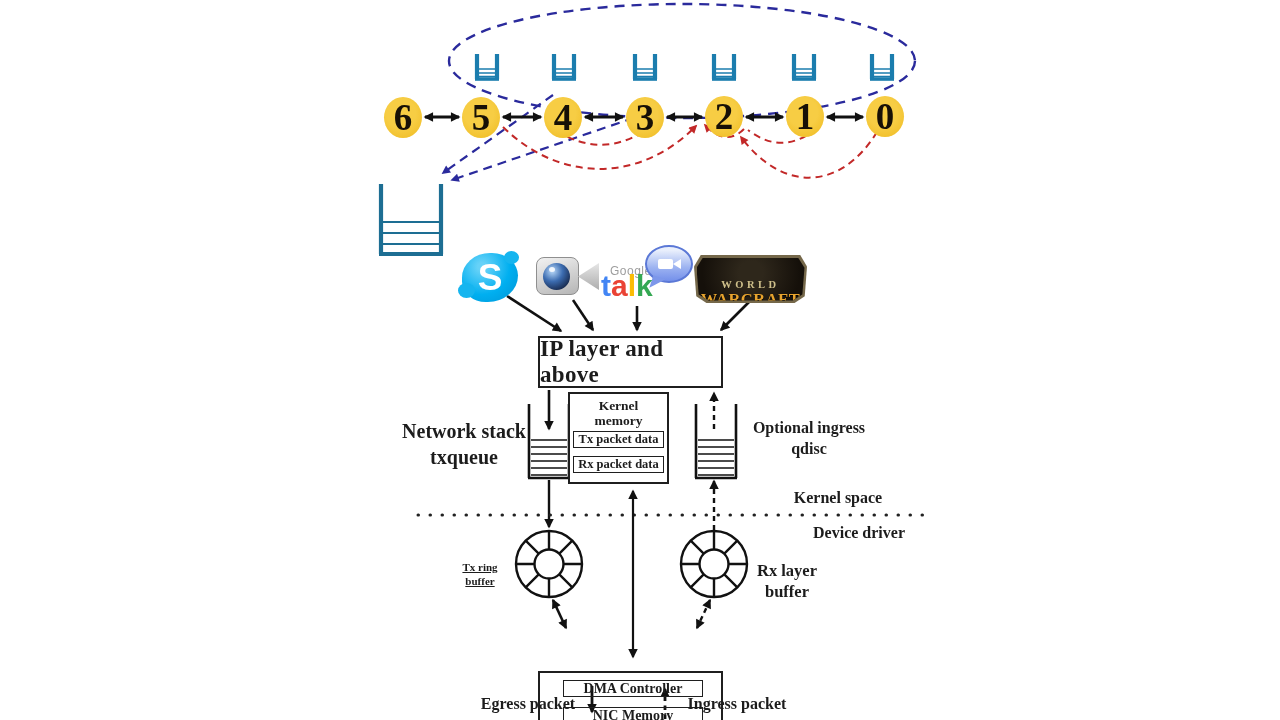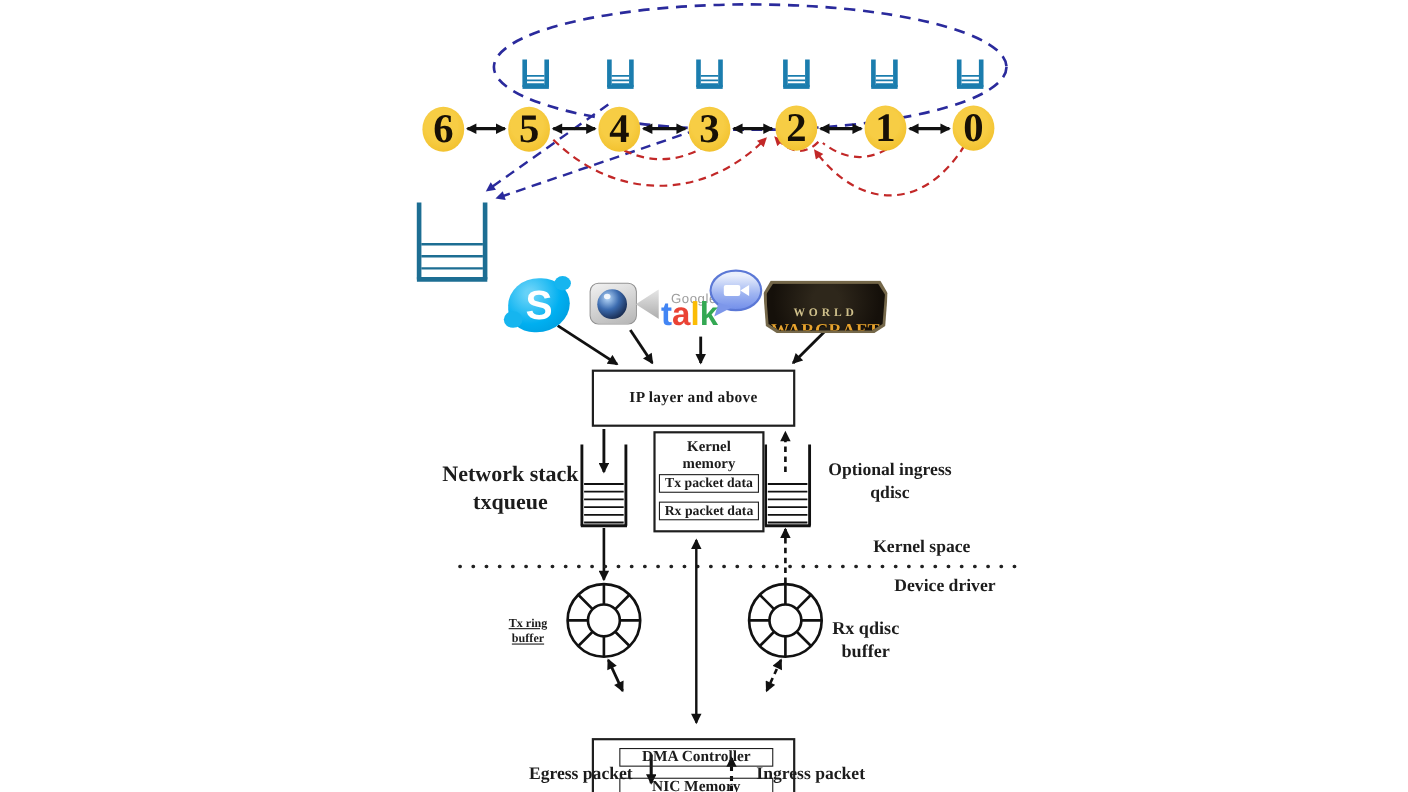--- a/index.html
+++ b/index.html
@@ -240,30 +240,30 @@
     </div>
   </div>
 
   <div class="wow">
     <div class="inner">
       <div class="l1">WORLD</div>
       <div class="l2">WARCRAFT</div>
     </div>
   </div>
 
-  <div class="box" style="left:538px;top:336px;width:185px;height:52px;display:flex;align-items:center;justify-content:center;font-weight:bold;font-size:14px;letter-spacing:.3px;">
+  <div class="box" style="left:538px;top:336px;width:185px;height:52px;display:flex;align-items:center;justify-content:center;font-weight:bold;font-size:23px;letter-spacing:.3px;">
     <span>IP layer and above</span>
   </div>
 
   <div class="lbl" style="left:399px;top:418px;width:130px;font-size:20px;">
     <span>Network stack</span><br>
     <span>txqueue</span>
   </div>
 
-  <div class="box" style="left:594px;top:392px;width:101px;height:92px;">
+  <div class="box" style="left:568px;top:392px;width:101px;height:92px;">
     <div style="text-align:center;font-weight:bold;font-size:13.5px;line-height:15px;padding-top:4px;">
       <span>Kernel</span><br>
       <span>memory</span>
     </div>
     <div class="subrow" style="left:3px;right:3px;top:37px;height:17px;font-size:12.5px;line-height:15px;">Tx packet data</div>
     <div class="subrow" style="left:3px;right:3px;top:62px;height:17px;font-size:12.5px;line-height:15px;">Rx packet data</div>
   </div>
 
   <div class="lbl" style="left:743px;top:418px;width:132px;font-size:16px;">
     <span>Optional ingress</span><br>
@@ -271,21 +271,21 @@
   </div>
 
   <div class="lbl" style="left:773px;top:488px;width:130px;font-size:16px;">Kernel space</div>
   <div class="lbl" style="left:770px;top:523px;width:135px;font-size:16px;text-align:right;">Device driver</div>
 
   <div class="lbl" style="left:430px;top:560px;width:100px;font-size:11px;text-decoration:underline;">
     <span>Tx ring</span><br>
     <span>buffer</span>
   </div>
   <div class="lbl" style="left:737px;top:560px;width:100px;font-size:16.5px;">
-    <span>Rx qdisc</span><br>
+    <span>Rx layer</span><br>
     <span>buffer</span>
   </div>
 
   <div class="box-clear" style="left:538px;top:628px;width:185px;height:57px;">
     <div class="subrow" style="left:23px;width:140px;top:7px;height:17px;font-size:14px;line-height:16px;">DMA Controller</div>
     <div class="subrow" style="left:23px;width:140px;top:34px;height:17px;font-size:14px;line-height:16px;">NIC Memory</div>
   </div>
 
   <div class="lbl" style="left:462px;top:694px;width:132px;font-size:16px;">Egress packet</div>
   <div class="lbl" style="left:671px;top:694px;width:132px;font-size:16px;">Ingress packet</div>

